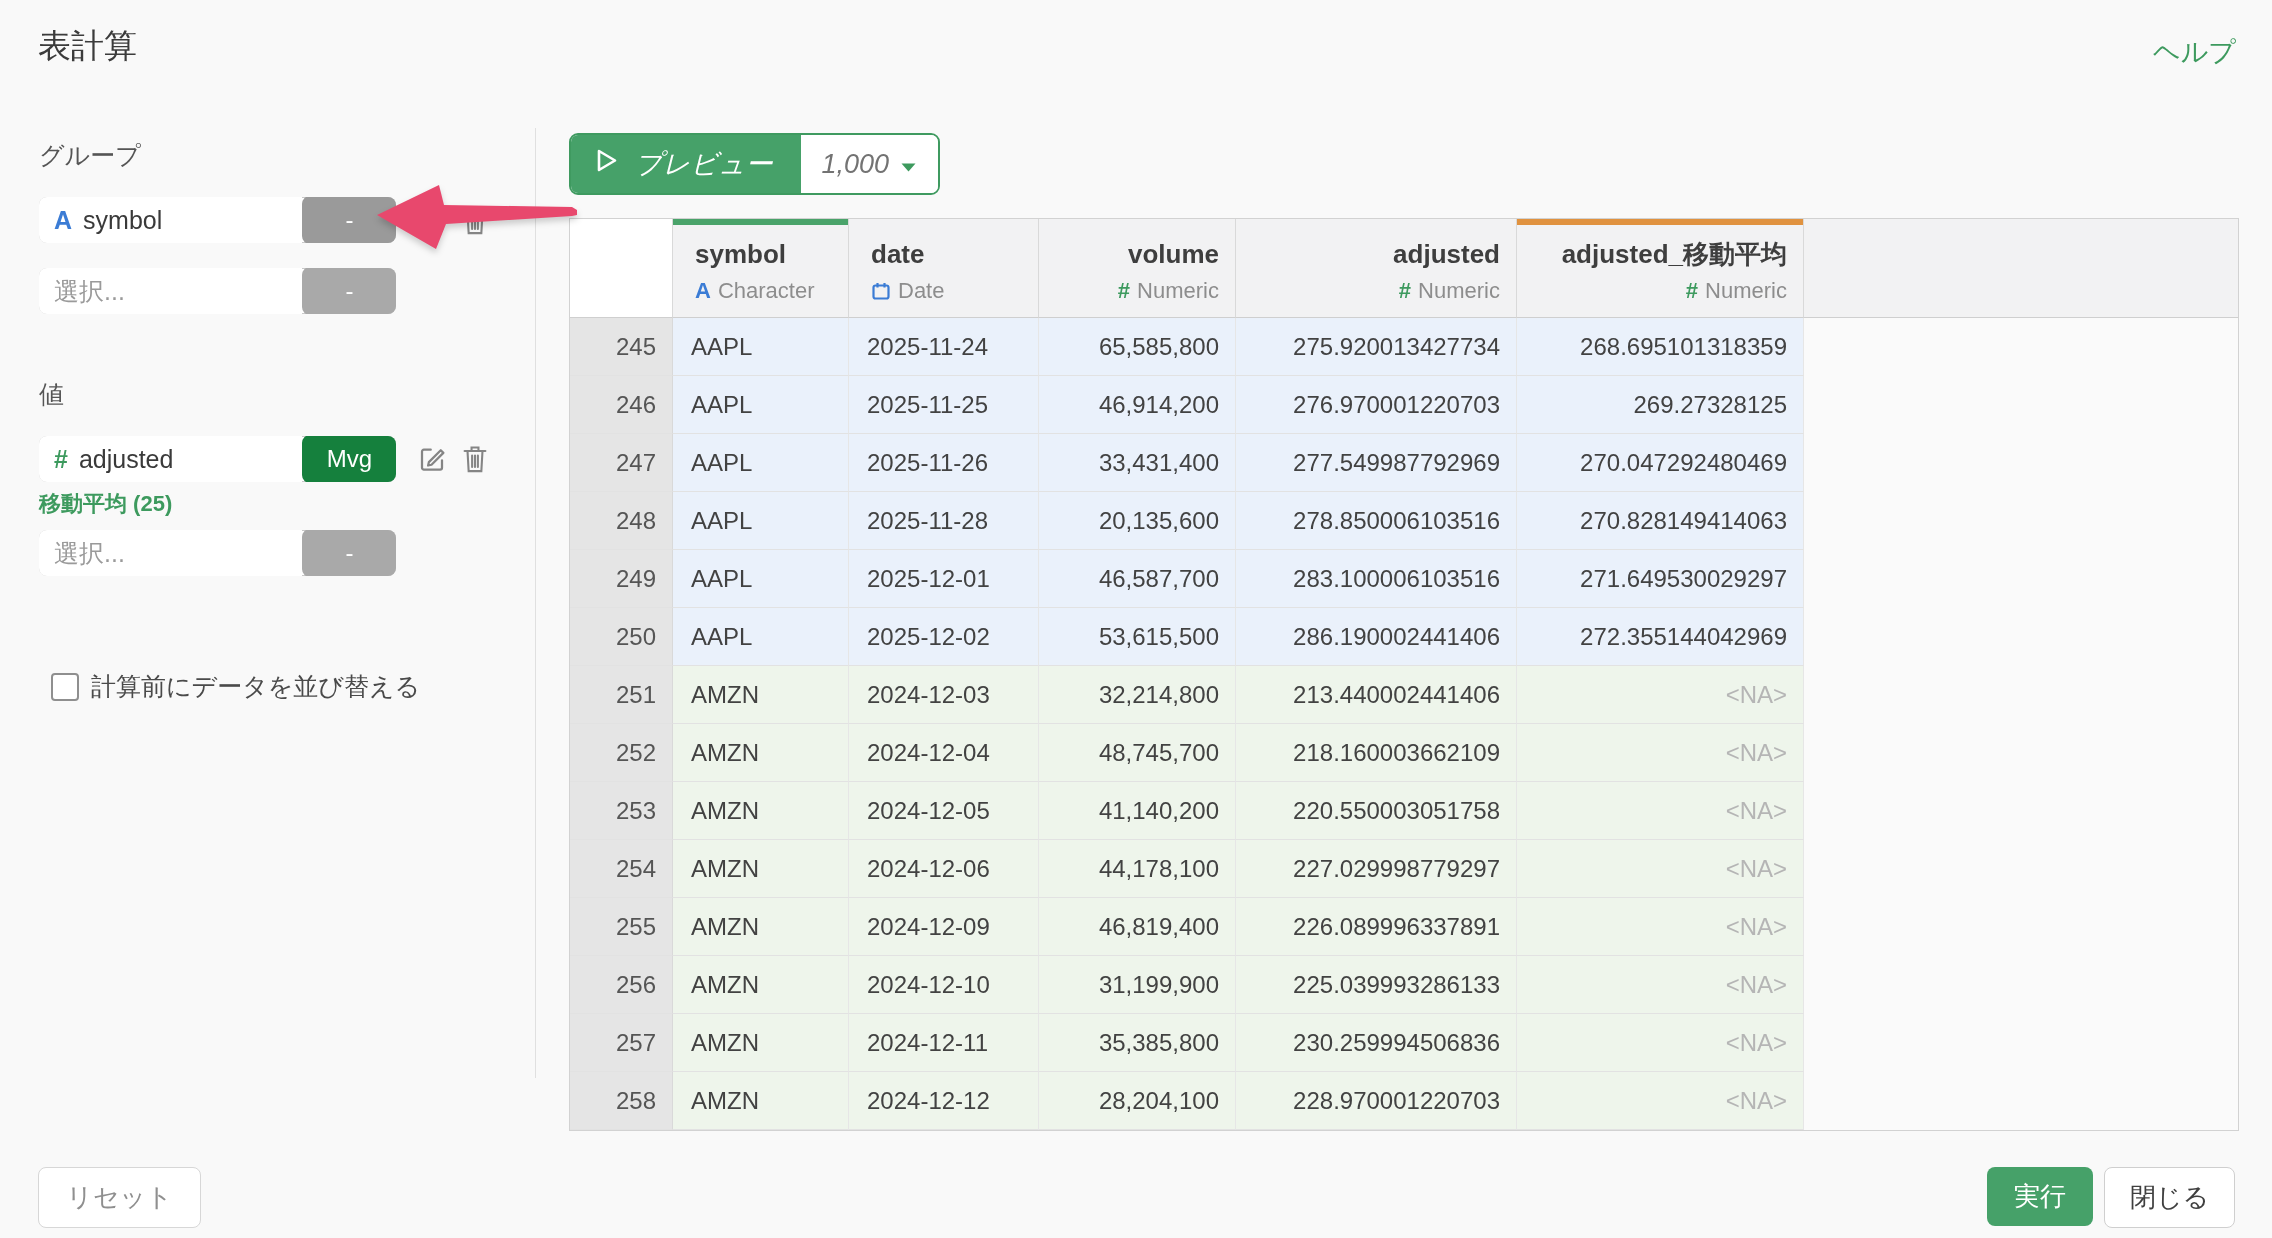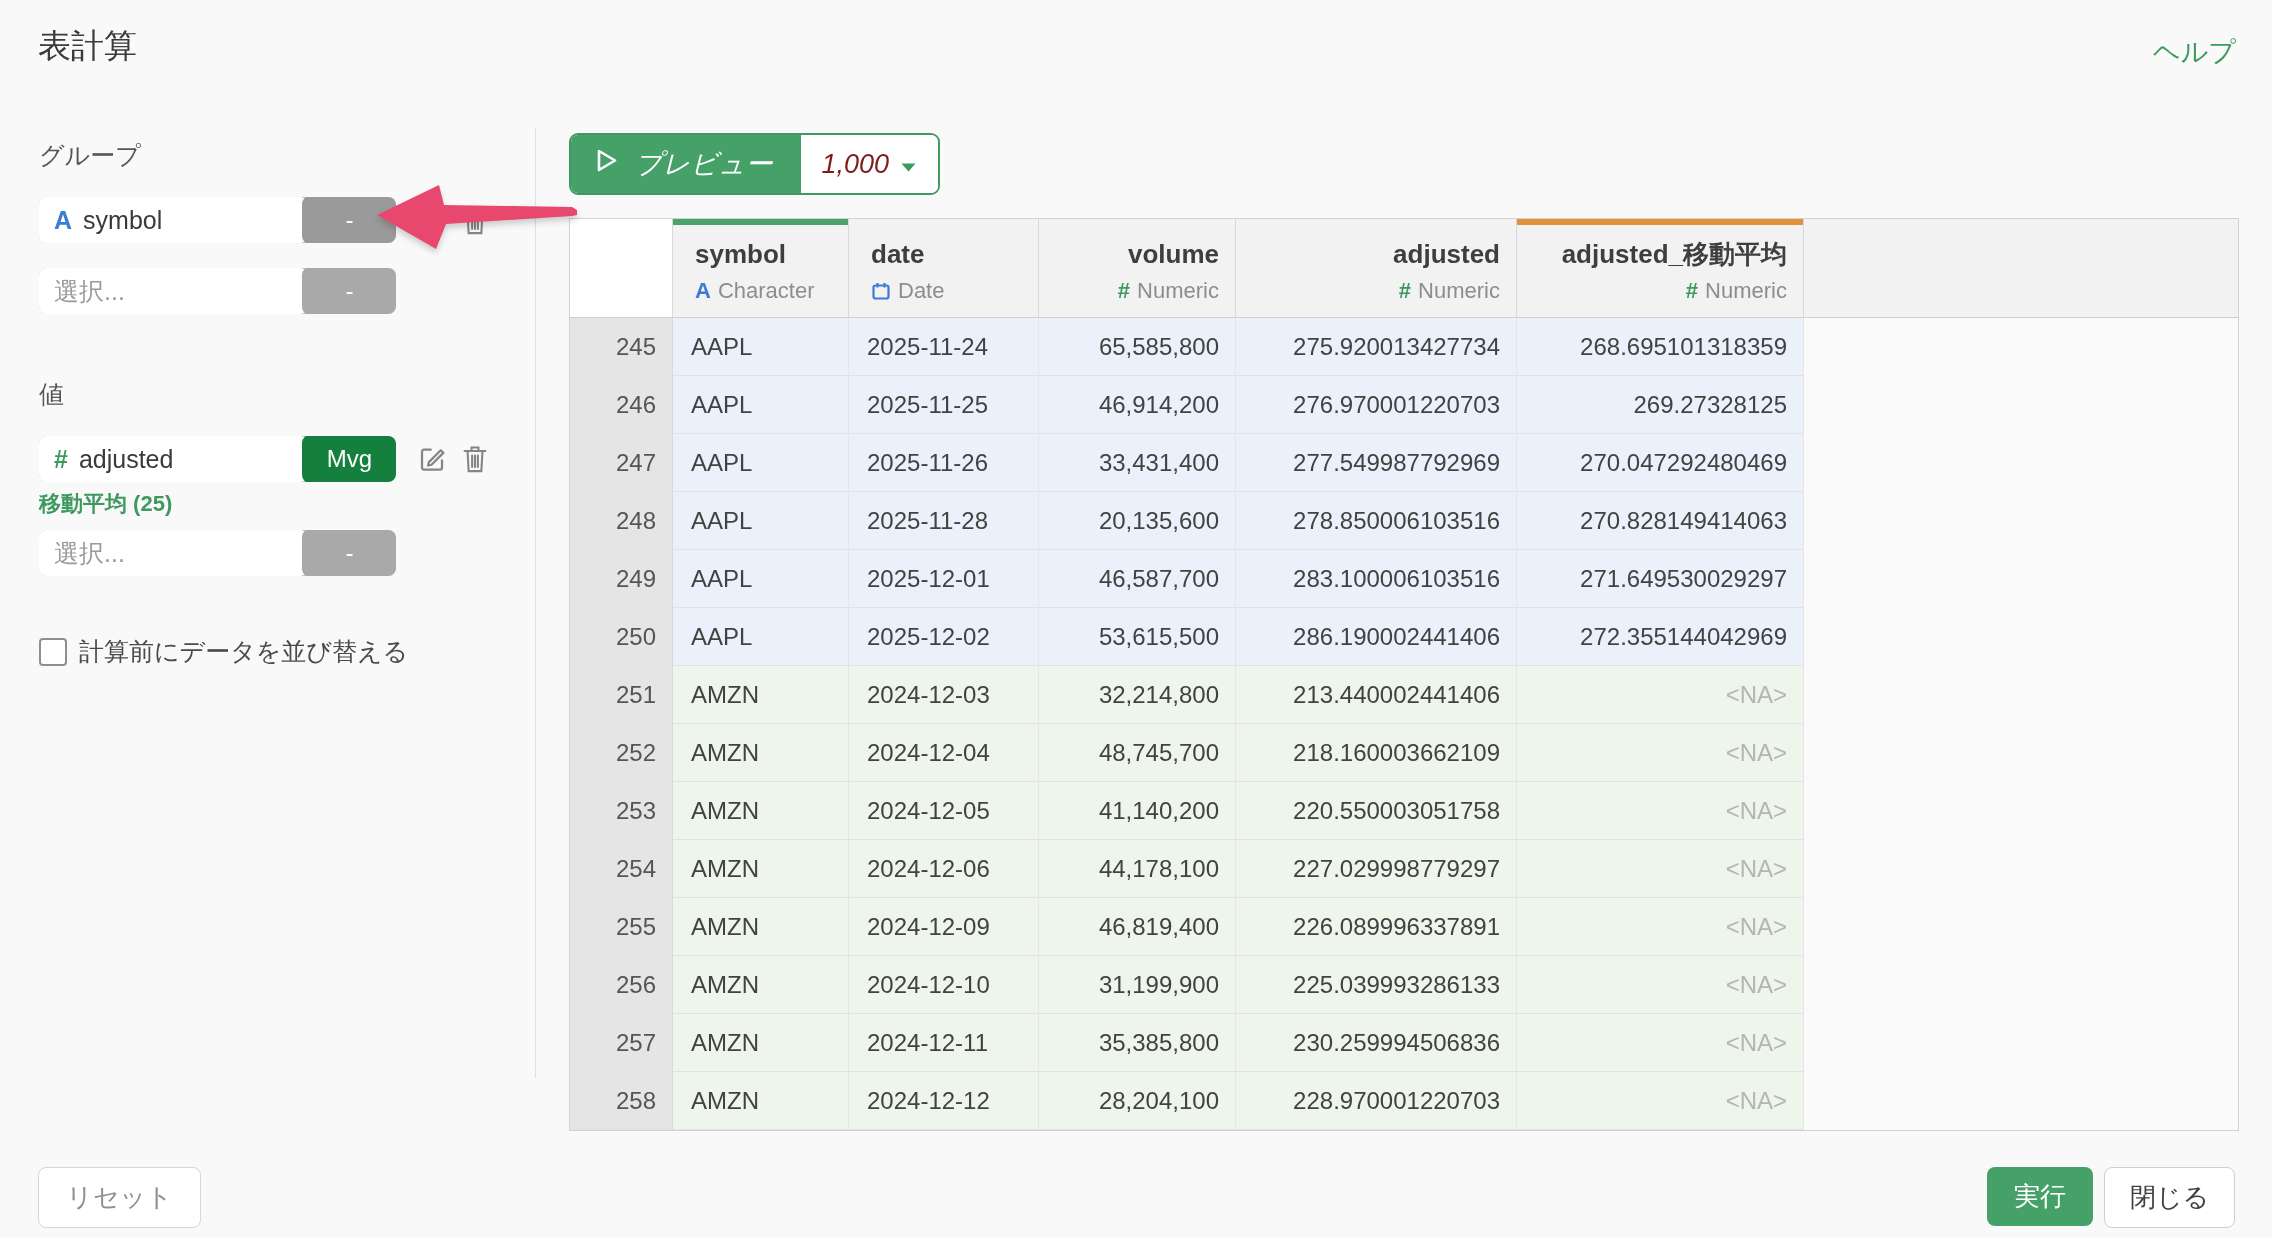--- a/index.html
+++ b/index.html
@@ -33,21 +33,21 @@
   .chk-row{left:39px;display:flex;align-items:center;gap:12px;}
   .chk-box{width:24px;height:24px;background:#fff;border:2px solid #8f8f8f;border-radius:4px;}
   .chk-label{font-size:25px;color:#4a4a4a;}
   .v-divider{left:535px;top:128px;width:1px;height:950px;background:#e0e0e0;}
   
   .preview-btn{left:569px;top:133px;height:58px;display:flex;border:2px solid #3f9a60;
     border-radius:9px;overflow:hidden;background:#fff;cursor:pointer;font-style:italic;}
   .pv-left{background:#46a169;display:flex;align-items:center;gap:15px;
     padding:0 28px 0 22px;color:#fff;font-size:27px;}
   .pv-right{display:flex;align-items:center;gap:11px;padding:0 21px;
-    color:#7f1d1d;font-size:27px;background:#fff;}
+    color:#737373;font-size:27px;background:#fff;}
   
   .ptable{left:569px;top:218px;width:1670px;display:grid;
     grid-template-columns:103px 176px 190px 197px 281px 287px 1fr;
     grid-template-rows:99px repeat(14,58px);
     border:1px solid #d2d2d2;background:#fff;box-sizing:border-box;}
   .ptable *{box-sizing:border-box;}
   .th{background:#f2f2f3;border-right:1px solid #d9d9d9;border-bottom:1px solid #cfcfcf;
     position:relative;display:flex;flex-direction:column;padding-top:21px;}
   .th.rownum-h{background:#fff;}
   .th.left{align-items:flex-start;padding-left:22px;}
@@ -141,21 +141,21 @@
 </span>
 <div class="abs calc-detail" style="top:489px;">移動平均 (25)</div>
 
 <div class="abs field-row" style="top:530px;">
   <div class="field-main">
       <span class="placeholder">選択...</span>
     </div>
   <div class="field-badge badge-light">-</div>
 </div>
 
-<div class="abs chk-row" style="top:635px;">
+<div class="abs chk-row" style="top:670px;margin-left:12px;">
   <div class="chk-box"></div>
   <div class="chk-label">計算前にデータを並び替える</div>
 </div>
 
 <div class="abs v-divider"></div>
 
 <div class="abs preview-btn">
   <div class="pv-left">
     <span>
       <svg width="27" height="29" viewBox="0 0 27 29">

